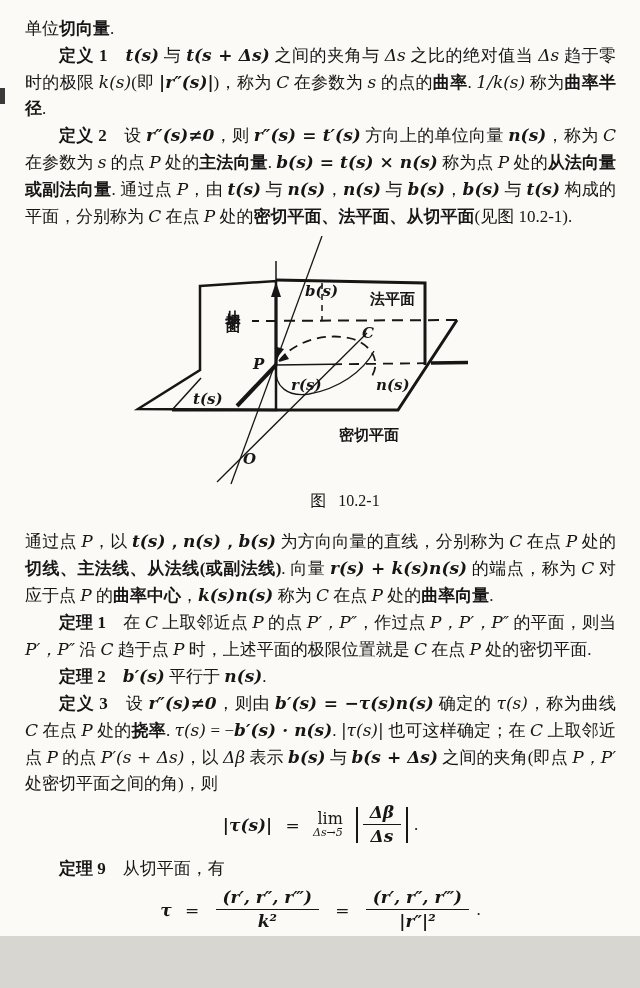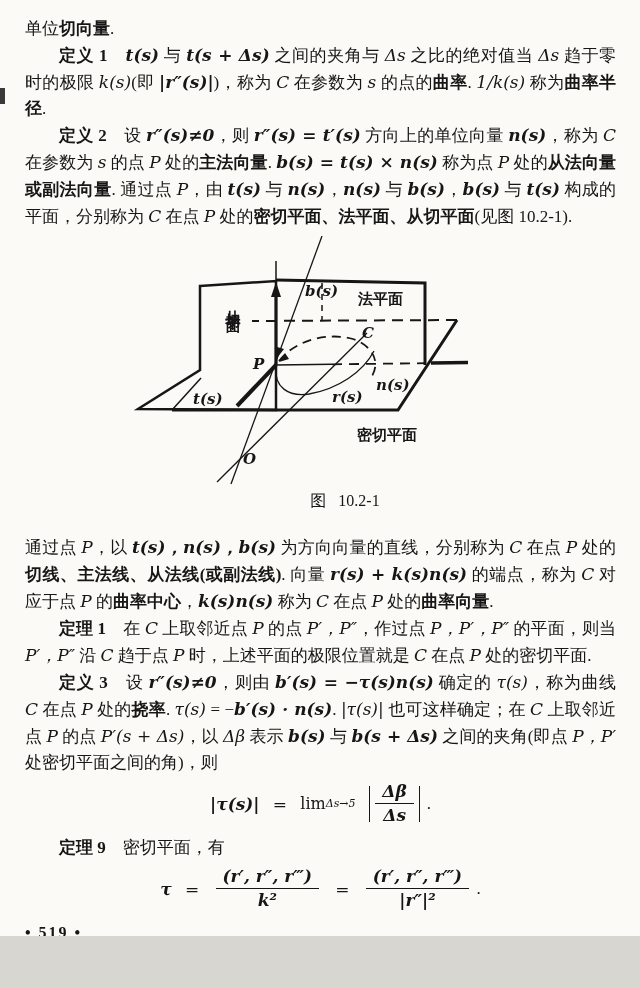--- a/index.html
+++ b/index.html
@@ -16,29 +16,29 @@
   .m{font-style:italic; font-family:"DejaVu Serif",serif;}
   .v{font-style:italic; font-weight:bold; font-family:"DejaVu Serif",serif;}
 
   
   .fig{position:relative; width:440px; height:250px; margin:6px 0 0 100px;}
   .fig svg{position:absolute; left:0; top:0;}
   .fl{position:absolute; font-size:15px; font-weight:bold; white-space:nowrap;}
   .fl.cn{font-family:"Liberation Serif",serif;}
   .fl.mt{font-family:"DejaVu Serif",serif; font-style:italic;}
   .fl.vert{writing-mode:vertical-rl; text-orientation:upright; letter-spacing:3px; line-height:18px;}
-  .caption{width:440px; margin:2px 0 20px 100px; text-align:center; font-size:16px;}
+  .caption{width:440px; margin:2px 0 14px 100px; text-align:center; font-size:16px;}
   .caption span{margin:0 6px;}
 
   
   .formula{margin:6px 0 10px; text-align:center;}
   .formula > span{vertical-align:middle;}
   .mv{font-family:"DejaVu Serif",serif; font-style:italic; font-weight:bold; font-size:17px;}
   .rel{display:inline-block; margin:0 9px; font-family:"DejaVu Serif",serif;}
-  .limwrap{display:inline-flex; flex-direction:row; align-items:center; margin-right:7px;}
+  .limwrap{display:inline-flex; flex-direction:column; align-items:flex-end; margin-right:7px;}
   .limtop{font-family:"DejaVu Serif",serif; font-size:16px; line-height:16px;}
   .limsub{font-family:"DejaVu Serif",serif; font-style:italic; font-size:11px; line-height:12px;}
   .frac{display:inline-flex; flex-direction:column; align-items:center; vertical-align:middle; margin:0 3px;}
   .frac .num{padding:0 7px 2px; border-bottom:1.6px solid #161616; line-height:19px;}
   .frac .den{padding-top:2px; line-height:19px;}
   .vbar{display:inline-block; width:1.6px; height:36px; background:#161616; vertical-align:middle; margin:0 2px;}
   .absgrp{display:inline-flex; align-items:center;}
 
   .footer{margin-top:10px; font-weight:bold; font-size:16px; letter-spacing:2px;}
 
@@ -99,38 +99,39 @@
       <g stroke="#161616">
         <line x1="242" y1="97" x2="92" y2="246" stroke-width="1.3"></line>
       </g>
 
       <g fill="none" stroke="#161616">
         <path d="M154,125 C170,104 203,96 228,103 C248,110 257,127 245,143" stroke-width="1.8" stroke-dasharray="9 6"></path>
         <path d="M151,131 C149,151 163,161 184,158 C213,153 238,136 249,115" stroke-width="1.3"></path>
         <path d="M154,126 L164,123 L160,117 Z" fill="#161616" stroke="none"></path>
       </g>
     </svg>
-    <span class="fl cn" style="left:233px; top:50px;">法平面</span>
+    <span class="fl cn" style="left:245px; top:50px;">法平面</span>
     <span class="fl cn vert" style="left:99px; top:62px;">从切平面</span>
-    <span class="fl cn" style="left:232px; top:186px;">密切平面</span>
+    <span class="fl cn" style="left:214px; top:186px;">密切平面</span>
     <span class="fl mt" style="left:180px; top:42px;">b(s)</span>
     <span class="fl mt" style="left:68px; top:150px;">t(s)</span>
     <span class="fl mt" style="left:251px; top:136px;">n(s)</span>
-    <span class="fl mt" style="left:166px; top:148px;margin-left:41px;">r(s)</span>
+    <span class="fl mt" style="left:166px; top:136px;">r(s)</span>
     <span class="fl mt" style="left:128px; top:115px;">P</span>
     <span class="fl mt" style="left:237px; top:84px;">C</span>
     <span class="fl mt" style="left:118px; top:210px;">O</span>
   </div>
   <div class="caption">
     <span>图</span><span>10.2-1</span>
   </div>
 
   <div>
       <p class="para"><span class="">通过点 </span><span class="m ">P</span><span class="">，以 </span><span class="v">t(s)，n(s)，b(s)</span><span class=""> 为方向向量的直线，分别称为 </span><span class="m ">C</span><span class=""> 在点 </span><span class="m ">P</span><span class=""> 处的</span><span class="b ">切线、主法线、从法线(或副法线)</span><span class="">. 向量 </span><span class="v">r(s) + k(s)n(s)</span><span class=""> 的端点，称为 </span><span class="m ">C</span><span class=""> 对应于点 </span><span class="m ">P</span><span class=""> 的</span><span class="b ">曲率中心</span><span class="">，</span><span class="v">k(s)n(s)</span><span class=""> 称为 </span><span class="m ">C</span><span class=""> 在点 </span><span class="m ">P</span><span class=""> 处的</span><span class="b ">曲率向量</span><span class="">.</span></p>
       <p class="para indent"><span class="b ">定理 1</span><span class="">　在 </span><span class="m ">C</span><span class=""> 上取邻近点 </span><span class="m ">P</span><span class=""> 的点 </span><span class="m ">P′，P″</span><span class="">，作过点 </span><span class="m ">P，P′，P″</span><span class=""> 的平面，则当 </span><span class="m ">P′，P″</span><span class=""> 沿 </span><span class="m ">C</span><span class=""> 趋于点 </span><span class="m ">P</span><span class=""> 时，上述平面的极限位置就是 </span><span class="m ">C</span><span class=""> 在点 </span><span class="m ">P</span><span class=""> 处的密切平面.</span></p>
+      <p class="para indent"><span class="b ">定理 2</span><span class="">　</span><span class="v">b′(s)</span><span class=""> 平行于 </span><span class="v">n(s)</span><span class="">.</span></p>
       <p class="para indent"><span class="b ">定义 3</span><span class="">　设 </span><span class="v">r″(s)≠0</span><span class="">，则由 </span><span class="v">b′(s) = −τ(s)n(s)</span><span class=""> 确定的 </span><span class="m ">τ(s)</span><span class="">，称为曲线 </span><span class="m ">C</span><span class=""> 在点 </span><span class="m ">P</span><span class=""> 处的</span><span class="b ">挠率</span><span class="">. </span><span class="m ">τ(s)</span><span class=""> = −</span><span class="v">b′(s) · n(s)</span><span class="">. </span><span class="m ">|τ(s)|</span><span class=""> 也可这样确定；在 </span><span class="m ">C</span><span class=""> 上取邻近点 </span><span class="m ">P</span><span class=""> 的点 </span><span class="m ">P′(s + Δs)</span><span class="">，以 </span><span class="m ">Δβ</span><span class=""> 表示 </span><span class="v">b(s)</span><span class=""> 与 </span><span class="v">b(s + Δs)</span><span class=""> 之间的夹角(即点 </span><span class="m ">P，P′</span><span class=""> 处密切平面之间的角)，则</span></p>
     </div>
 
   <div class="formula">
     <span class="mv">|τ(s)|</span>
     <span class="rel">=</span>
     <span class="limwrap">
       <span class="limtop">lim</span>
       <span class="limsub">Δs→5</span>
     </span>
@@ -139,21 +140,21 @@
       <span class="frac">
         <span class="num mv">Δβ</span>
         <span class="den mv">Δs</span>
       </span>
       <span class="vbar"></span>
     </span>
     <span>.</span>
   </div>
 
   <div>
-      <p class="para indent"><span class="b ">定理 9</span><span class="">　密切平面，有</span></p>
+      <p class="para indent"><span class="b ">定理 9</span><span class="">　从切平面，有</span></p>
     </div>
 
   <div class="formula">
     <span class="mv">τ</span>
     <span class="rel">=</span>
     <span class="frac">
       <span class="num mv">(r′, r″, r‴)</span>
       <span class="den mv">k²</span>
     </span>
     <span class="rel">=</span>

